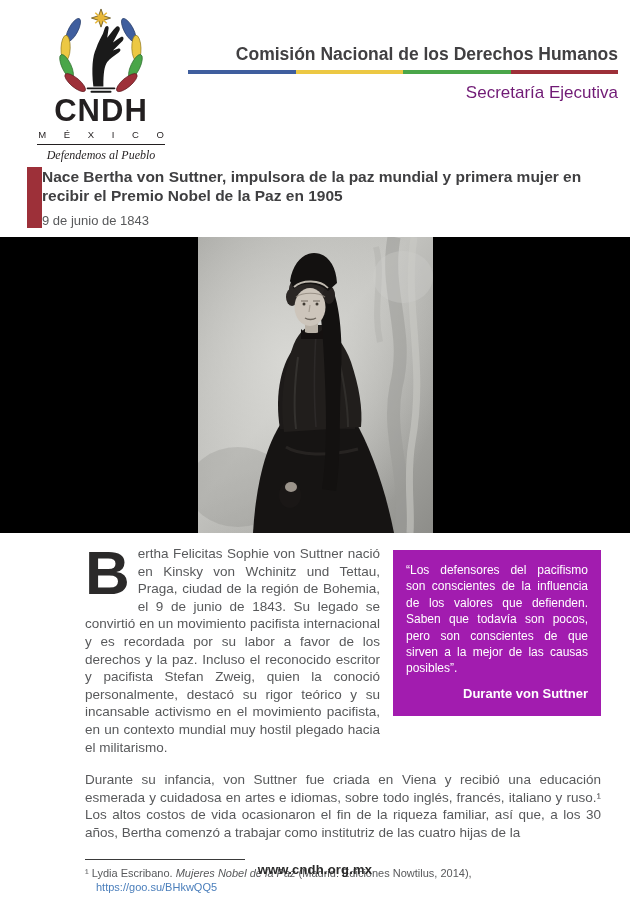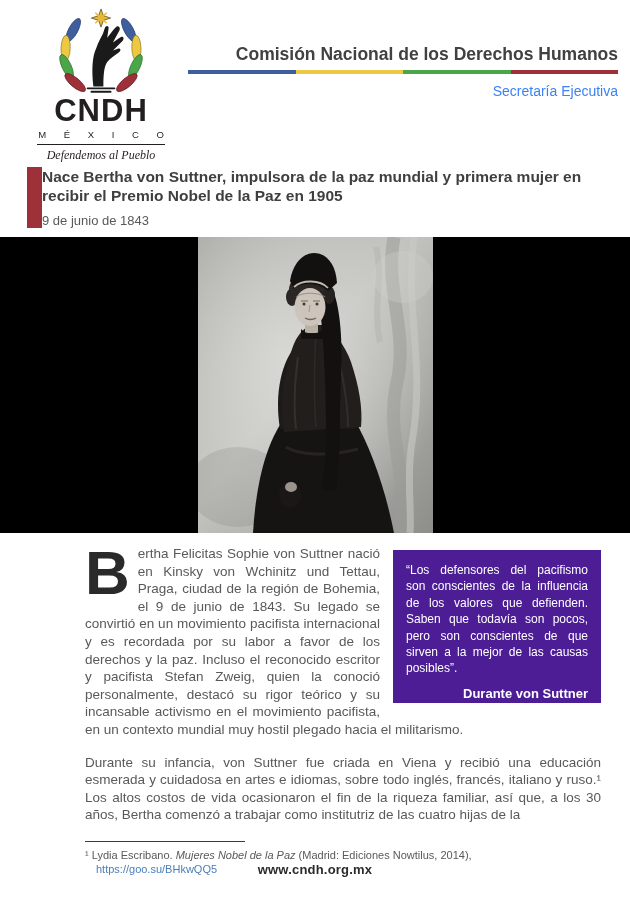--- a/index.html
+++ b/index.html
@@ -20,38 +20,38 @@
   .logo-motto { font-family:"Liberation Serif", serif; font-style:italic; font-weight:normal; font-size:12px; color:#231f20; }
 
   .header-right { position:absolute; right:12px; top:44px; width:430px; text-align:right; }
   .org-name { font-size:17.5px; font-weight:bold; color:#414042; }
   .color-bar { display:flex; height:4px; margin:5px 0 9px; }
   .color-bar span { flex:1; }
   .seg-blue  { background:#3f5e9e; }
   .seg-yellow{ background:#ecc843; }
   .seg-green { background:#4aa649; }
   .seg-red   { background:#9d3039; }
-  .dept-name { font-size:14px; color:#3b82f6; }
+  .dept-name { font-size:17px; color:#701a75; }
 
   
   .title-block { position:absolute; left:27px; top:167px; width:585px;
                  border-left:15px solid #9d3039; }
   .doc-title { font-size:15.5px; font-weight:bold; line-height:19px; color:#3f3f41; }
   .doc-date  { font-size:13px; color:#58595b; margin-top:8px; line-height:15px; }
 
   
   .photo-band { position:absolute; left:0; top:237px; width:630px; height:296px;
                 background:#000; display:flex; justify-content:center; align-items:center; }
   .portrait { width:235px; height:296px; display:block; }
 
   
   .article { position:absolute; left:85px; top:545px; width:516px;
              font-size:13.5px; line-height:17.6px; color:#58595b; text-align:justify; }
-  .quote-box { float:right; width:208px; background:#4c1d95; color:#ffffff;
-               padding:12px 13px 1px; margin:5px 0 10px 13px;
+  .quote-box { float:right; width:208px; background:#a21caf; color:#ffffff;
+               padding:12px 13px 14px; margin:5px 0 10px 13px;
                font-size:12px; line-height:16.4px; text-align:justify; }
   .quote-attrib { text-align:right; font-weight:bold; font-size:13px; margin-top:9px; }
   .dropcap { float:left; font-weight:bold; font-size:62px; line-height:50px;
              color:#2b2a2a; margin:3px 8px 0 0; }
   .para + .para { margin-top:15px; }
 
   .footnote { margin-top:17px; font-size:11px; line-height:14.5px; color:#58595b; text-align:left; }
   .footnote-divider { width:160px; border:none; border-top:1.5px solid #3a3a3a; margin:0 0 6px 0; }
   .footnote-book { font-style:italic; }
   .footnote-link { display:block; margin-left:11px; color:#4a7ebb; text-decoration:none; }

